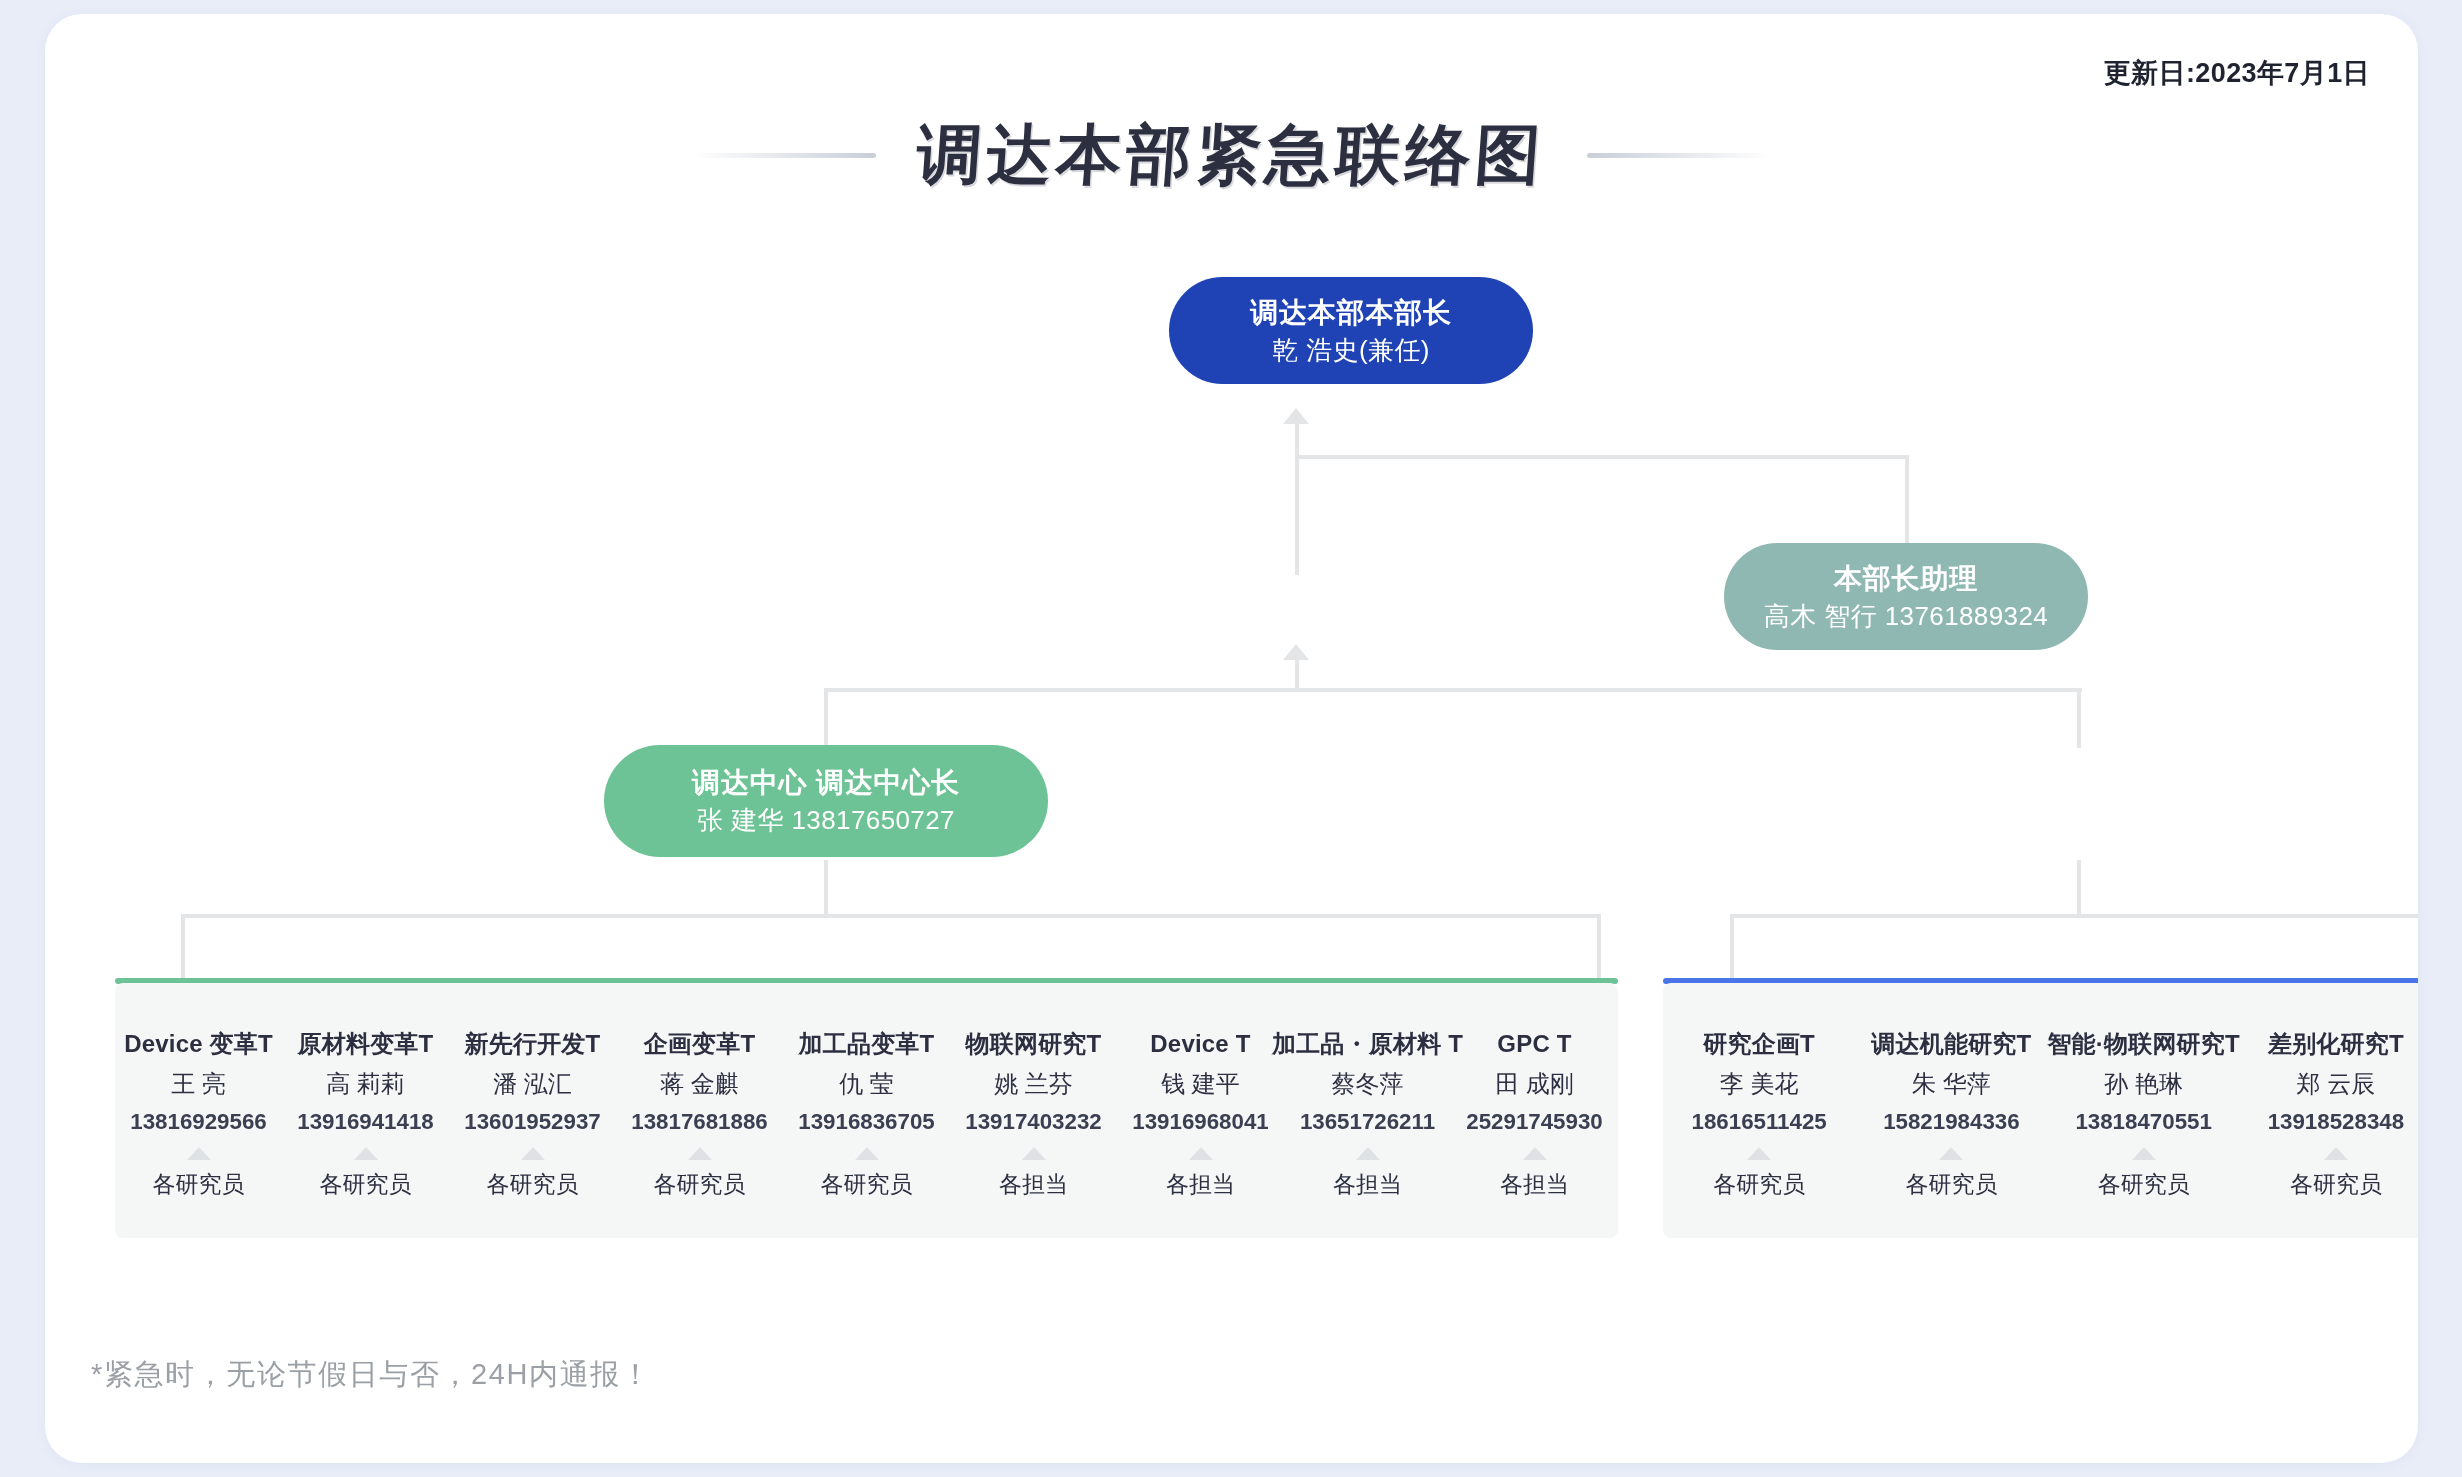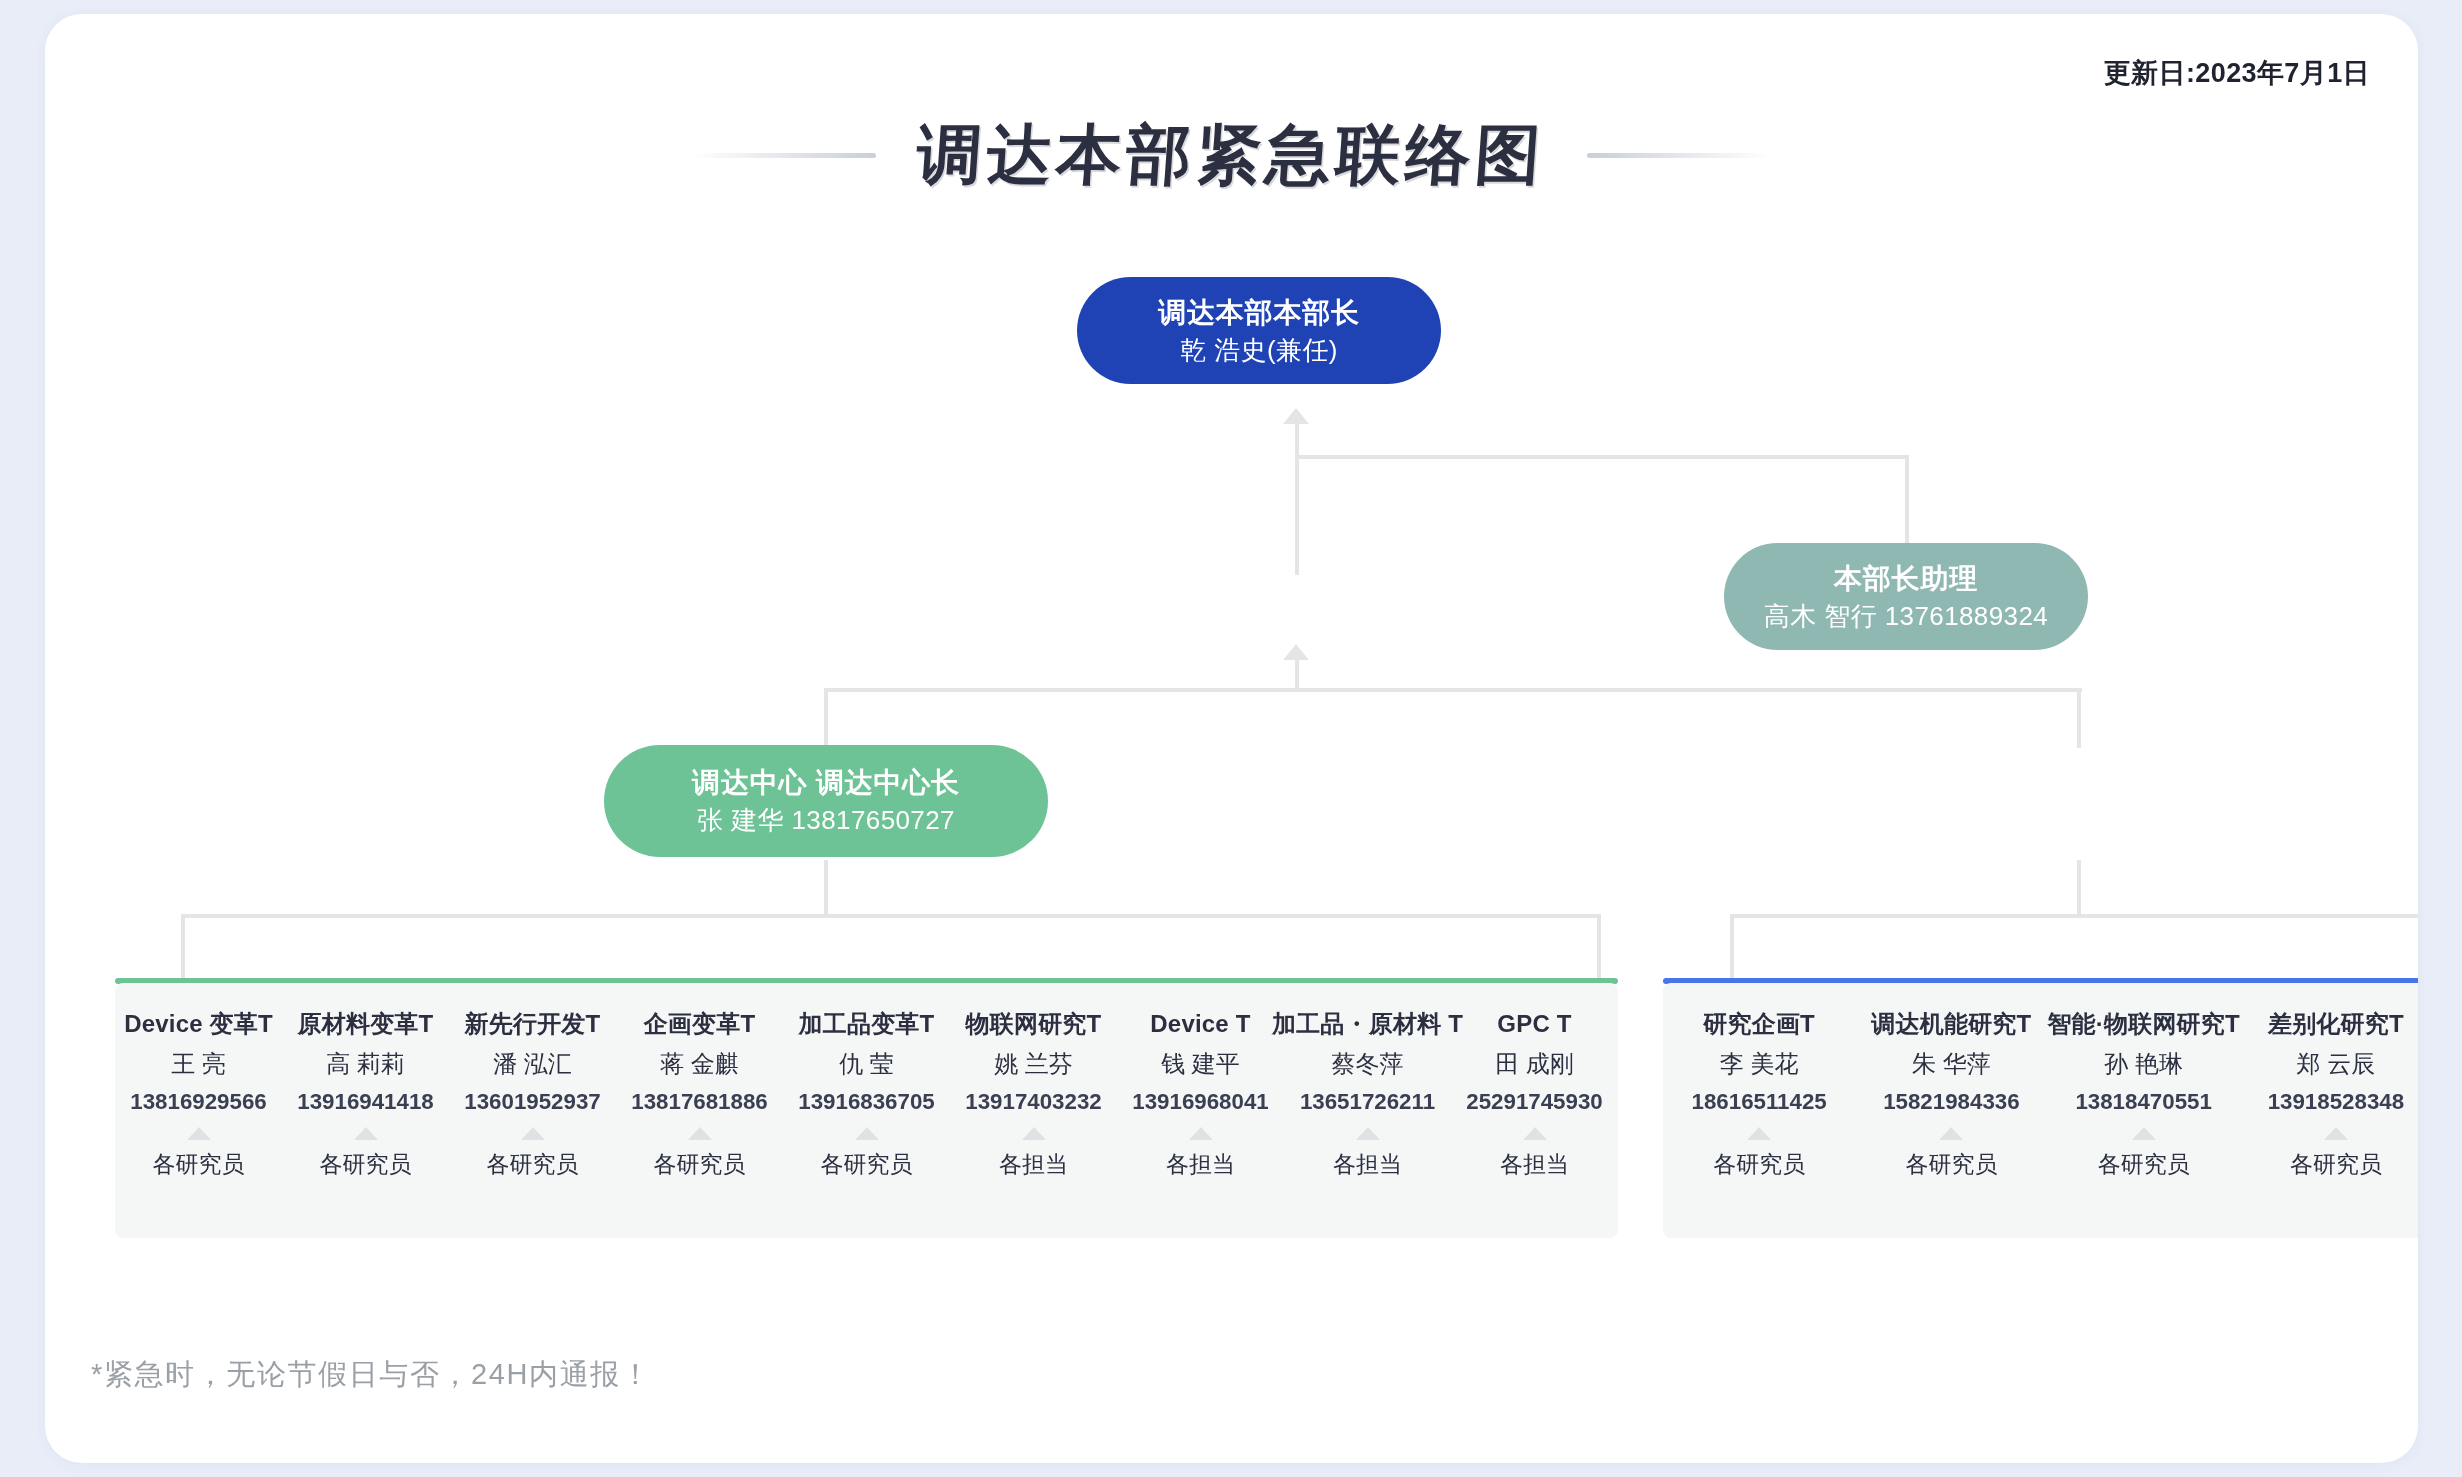--- a/index.html
+++ b/index.html
@@ -79,21 +79,21 @@
   .group-top.green{background:#6ec396;}
   .group-top.blue{background:#4a74ea;}
   .cols{
     position:absolute;left:0;top:0;width:100%;height:100%;
     display:flex;flex-direction:row;align-items:flex-start;
     justify-content:space-around;
     padding-top:27px;box-sizing:border-box;
   }
   .col{
     display:flex;flex-direction:column;align-items:center;
-    text-align:center;flex:1 1 0;min-width:0;
+    text-align:center;flex:1 1 0;min-width:0;margin-top:20px;
   }
   .col .c-title{
     font-size:24px;font-weight:700;color:#2b2f40;
     line-height:1.2;white-space:nowrap;letter-spacing:0.2px;
   }
   .col .c-name{
     font-size:24px;font-weight:400;color:#2b2f40;
     line-height:1.2;margin-top:11.2px;white-space:nowrap;
   }
   .col .c-phone{
@@ -146,21 +146,21 @@
 
   <div class="conn conn-v" style="left:779px;top:846px;height:56px;"></div>
   <div class="conn conn-h" style="left:136px;top:900px;width:1420px;"></div>
   <div class="conn conn-v" style="left:136px;top:900px;height:68px;"></div>
   <div class="conn conn-v" style="left:1552px;top:900px;height:68px;"></div>
 
   <div class="conn conn-v" style="left:2032px;top:846px;height:56px;"></div>
   <div class="conn conn-h" style="left:1685px;top:900px;width:702px;"></div>
   <div class="conn conn-v" style="left:1685px;top:900px;height:68px;"></div>
 
-  <div class="node blue-dark" style="left:1032px;top:263px;width:364px;height:107px;text-align:center;">
+  <div class="node blue-dark" style="left:1124px;top:263px;width:364px;height:107px;text-align:center;">
     <div class="n-title">调达本部本部长</div>
     <div class="n-sub">乾 浩史(兼任)</div>
   </div>
 
 
   <div class="node teal" style="left:1679px;top:501px;width:364px;height:107px;margin-top:28px;">
     <div class="n-title">本部长助理</div>
     <div class="n-sub">高木 智行 13761889324</div>
   </div>
 

